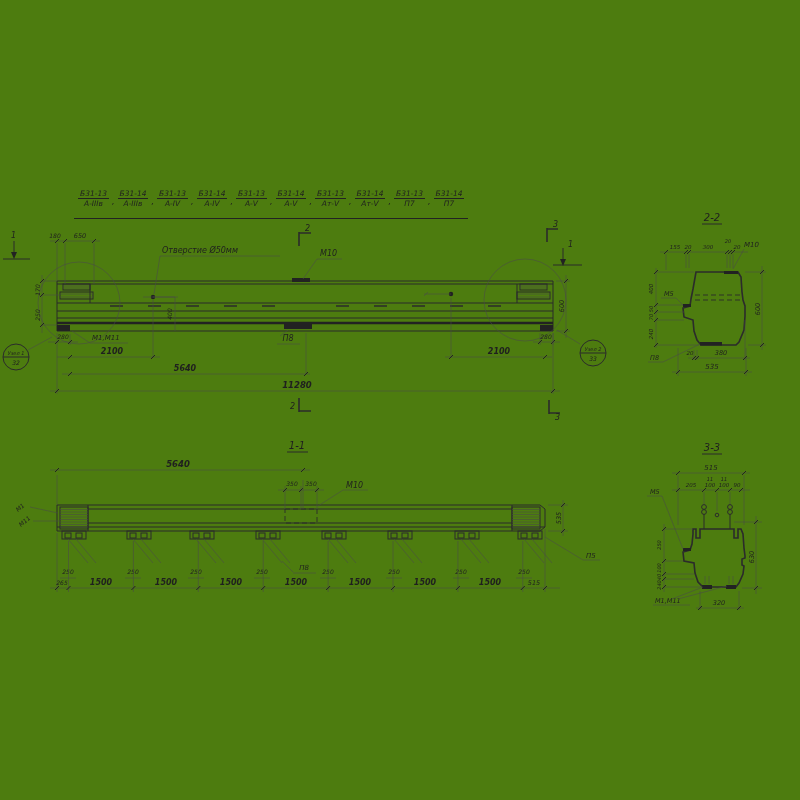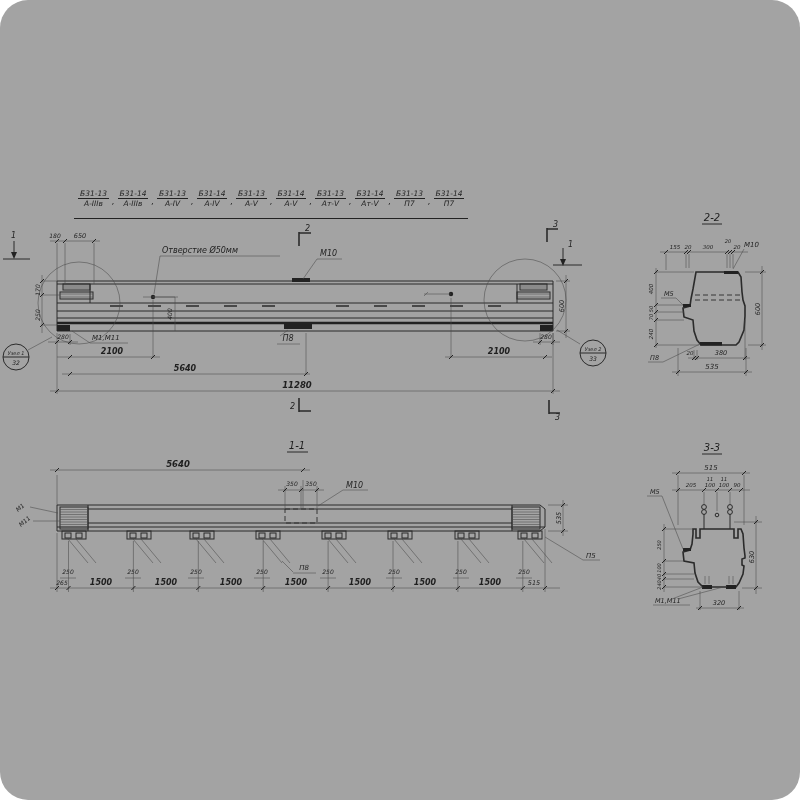--- a/index.html
+++ b/index.html
@@ -1,17 +1,17 @@
 <!DOCTYPE html>
 <html><head>
 <meta charset="utf-8">
 <style>
   html,body{margin:0;padding:0;background:#fff;}
-  .canvas{position:relative;width:800px;height:800px;background:#a3a3a3;overflow:hidden;
-          font-family:"DejaVu Sans",sans-serif;color:#1f1f1f;border-radius:28px;}
+  .canvas{position:relative;width:800px;height:800px;background:#4d7c0f;overflow:hidden;
+          font-family:"DejaVu Sans",sans-serif;color:#1f1f1f;}
   
   .marks-row{position:absolute;left:78px;top:189px;display:flex;gap:3px;align-items:center;}
   .frac{display:flex;flex-direction:column;align-items:center;font-style:italic;font-size:7.5px;line-height:1.25;}
   .frac .n{border-bottom:1px solid #222;padding:0 2px;}
   .sep{font-size:8px;font-style:italic;transform:translateY(3px);}
   .marks-underline{position:absolute;left:74px;top:218px;width:394px;border-top:1.6px solid #222;}
   svg{position:absolute;left:0;top:0;}
   .ln{stroke:#2b2b2b;stroke-width:1;fill:none}
   .ln2{stroke:#2b2b2b;stroke-width:1.6;fill:none}
   .thin{stroke:#4a4a4a;stroke-width:.55;fill:none}

